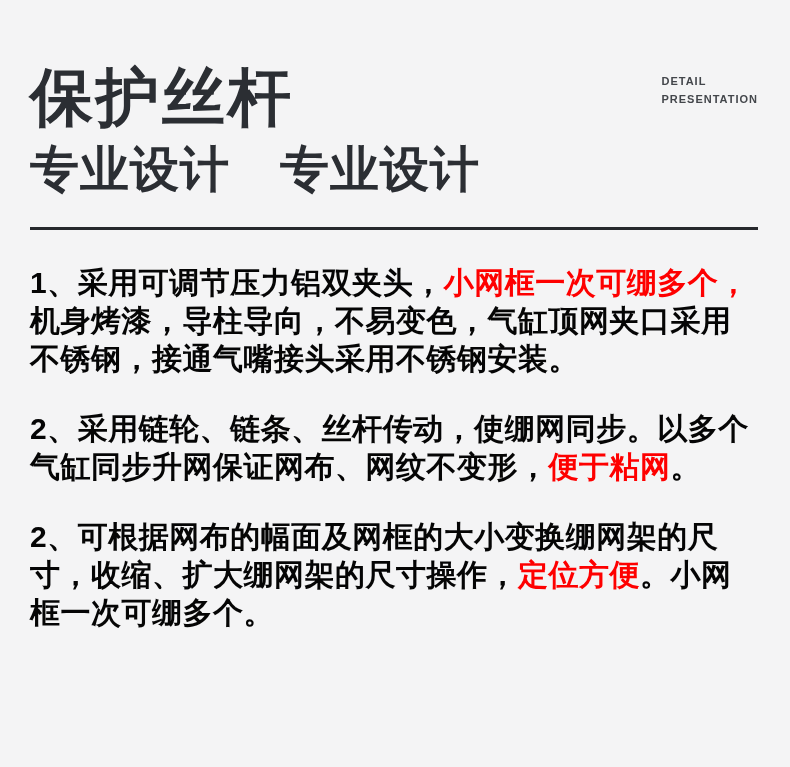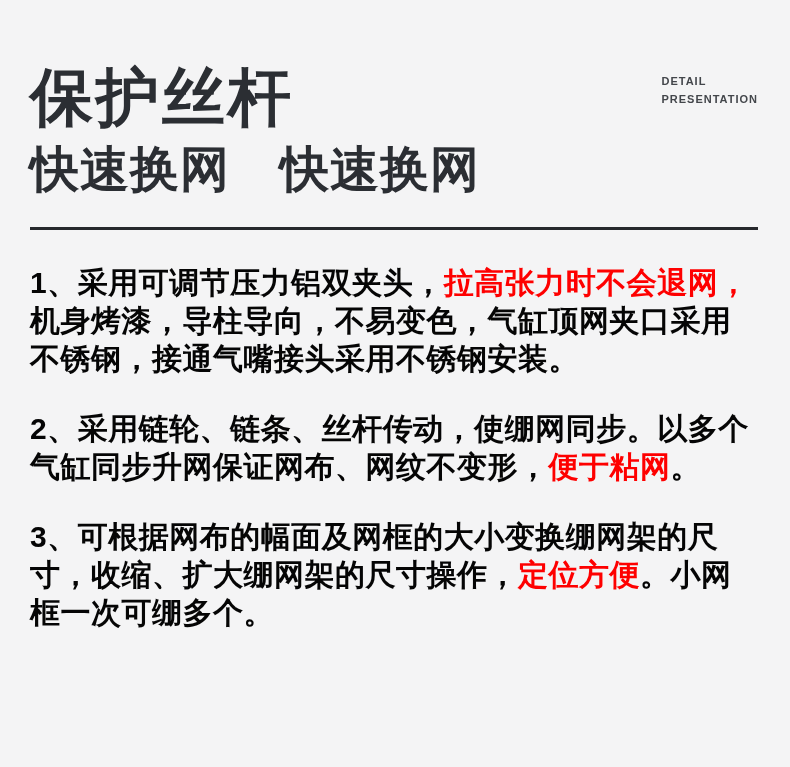--- a/index.html
+++ b/index.html
@@ -74,23 +74,23 @@
 <body>
 
 <div class="page">
 
   <div class="corner-label">
     <div>DETAIL</div>
     <div>PRESENTATION</div>
   </div>
 
   <h1 class="page-title">保护丝杆</h1>
-  <h2 class="page-subtitle">快速换网　快速换网</h2>
+  <h2 class="page-subtitle">专业设计　专业设计</h2>
 
   <div class="divider"></div>
 
   <div class="feature-list">
-      <p class="feature"><span>1、采用可调节压力铝双夹头，</span><span class="red">拉高张力时不会退网，</span><span>机身烤漆，导柱导向，不易变色，气缸顶网夹口采用不锈钢，接通气嘴接头采用不锈钢安装。</span></p>
+      <p class="feature"><span>1、采用可调节压力铝双夹头，</span><span class="red">小网框一次可绷多个，</span><span>机身烤漆，导柱导向，不易变色，气缸顶网夹口采用不锈钢，接通气嘴接头采用不锈钢安装。</span></p>
       <p class="feature"><span>2、采用链轮、链条、丝杆传动，使绷网同步。以多个气缸同步升网保证网布、网纹不变形，</span><span class="red">便于粘网</span><span>。</span></p>
-      <p class="feature"><span>3、可根据网布的幅面及网框的大小变换绷网架的尺寸，收缩、扩大绷网架的尺寸操作，</span><span class="red">定位方便</span><span>。小网框一次可绷多个。</span></p>
+      <p class="feature"><span>2、可根据网布的幅面及网框的大小变换绷网架的尺寸，收缩、扩大绷网架的尺寸操作，</span><span class="red">定位方便</span><span>。小网框一次可绷多个。</span></p>
     </div>
 
 </div>
 
 </body></html>

